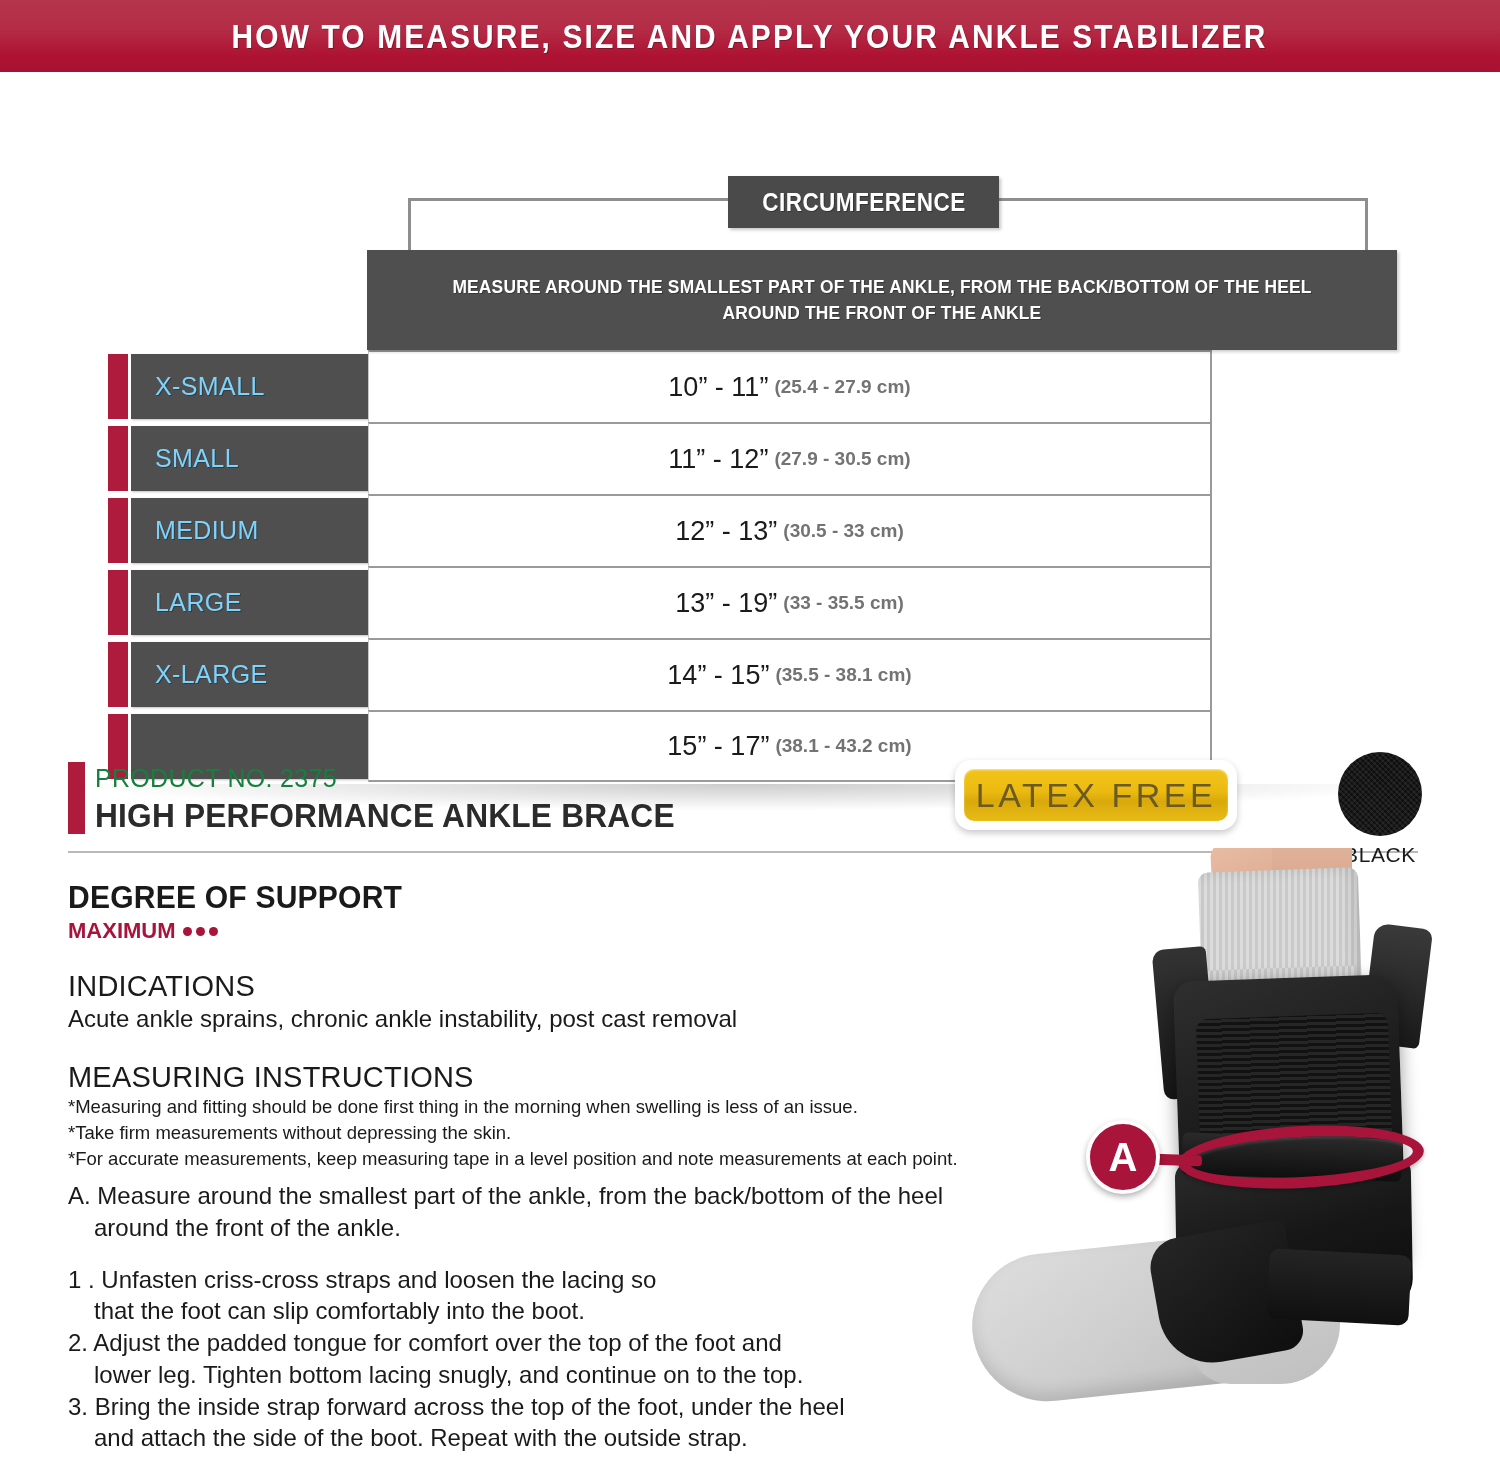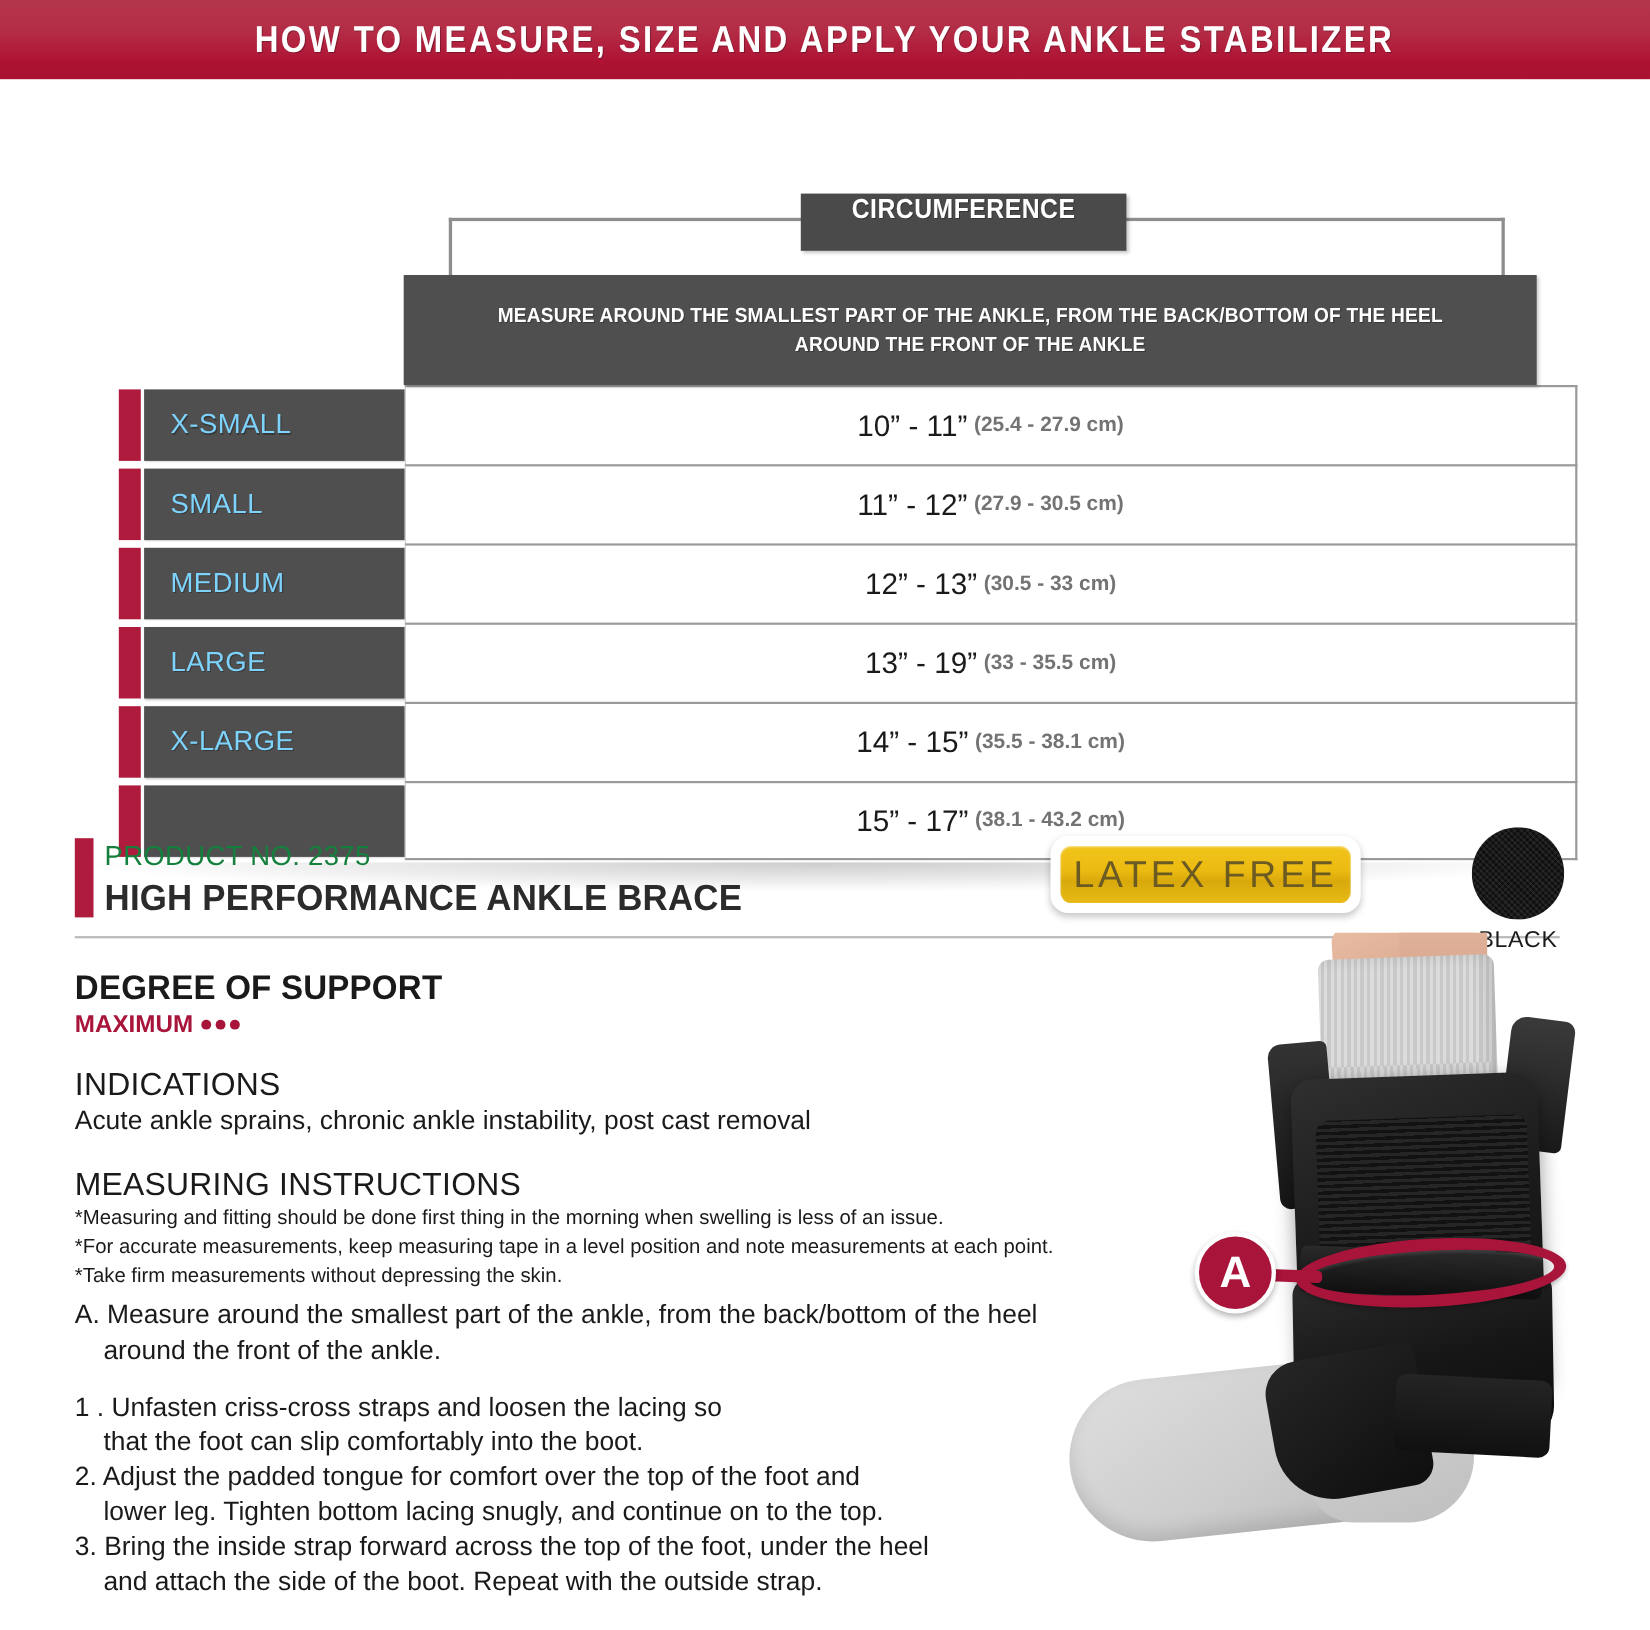--- a/index.html
+++ b/index.html
@@ -25,23 +25,23 @@
     transform: scaleX(0.88);
     transform-origin: center;
     white-space: nowrap;
     text-shadow: 1px 1px 0 rgba(0,0,0,.28);
   }
 
   
   .chart { position: absolute; left: 0; top: 72px; width: 1500px; height: 660px; }
 
   .circ-pill {
-    position: absolute; left: 728px; top: 104px; width: 296px; height: 52px;
+    position: absolute; left: 728px; top: 104px; width: 271px; height: 52px;
     background: #4a4a4a;
-    display: flex; justify-content: center;
+    display: flex; align-items: center; justify-content: center;
     box-shadow: 2px 2px 3px rgba(0,0,0,.22);
     z-index: 4;
   }
   .circ-pill span {
     color: #fff; font-size: 25px; font-weight: bold; letter-spacing: .5px;
     transform: scaleX(.9); transform-origin:center;
     text-shadow: 1px 1px 0 rgba(0,0,0,.3);
   }
 
   
@@ -84,21 +84,21 @@
     background: #4f4f4f;
     display: flex; align-items: center;
     box-shadow: 1px 1px 2px rgba(0,0,0,.25);
   }
   .row-label span {
     color: #7dd3fc; font-size: 25px; padding-left: 24px;
     letter-spacing: .4px;
     text-shadow: 1px 1px 0 rgba(0,0,0,.28);
   }
   .row-val {
-    position: absolute; left: 368px; top: 0; width: 1066px; height: 72px;
+    position: absolute; left: 368px; top: 0; width: 844px; height: 72px;
     border-top: 2px solid #9a9a9a;
     border-left: 1px solid #c8c8c8;
     border-right: 2px solid #9a9a9a;
     display: flex; align-items: center; justify-content: center;
     background: #fff;
   }
   .row:last-child .row-val { border-bottom: 2px solid #9a9a9a; }
   .val-in { font-size: 27px; color: #1a1a1a; }
   .val-cm { font-size: 19px; color: #737373; margin-left: 6px; font-weight: bold; }
 
@@ -356,22 +356,22 @@
 
     <div class="sec">
       <div class="h-mid">INDICATIONS</div>
       <div class="body-lg">Acute ankle sprains, chronic ankle instability, post cast removal</div>
     </div>
 
     <div class="sec">
       <div class="h-mid">MEASURING INSTRUCTIONS</div>
       <div id="measuring-notes">
           <div class="body-sm">*Measuring and fitting should be done first thing in the morning when swelling is less of an issue.</div>
+          <div class="body-sm">*Take firm measurements without depressing the skin.</div>
           <div class="body-sm">*For accurate measurements, keep measuring tape in a level position and note measurements at each point.</div>
-          <div class="body-sm">*Take firm measurements without depressing the skin.</div>
         </div>
       <div class="step" style="margin-top:8px">A. Measure around the smallest part of the ankle, from the back/bottom of the heel</div>
       <div class="step ind2">around the front of the ankle.</div>
     </div>
 
     <div class="sec-tight">
       <div id="application-steps">
           <div class="step">1 . Unfasten criss-cross straps and loosen the lacing so</div>
           <div class="step ind2">that the foot can slip comfortably into the boot.</div>
           <div class="step">2. Adjust the padded tongue for comfort over the top of the foot and</div>

